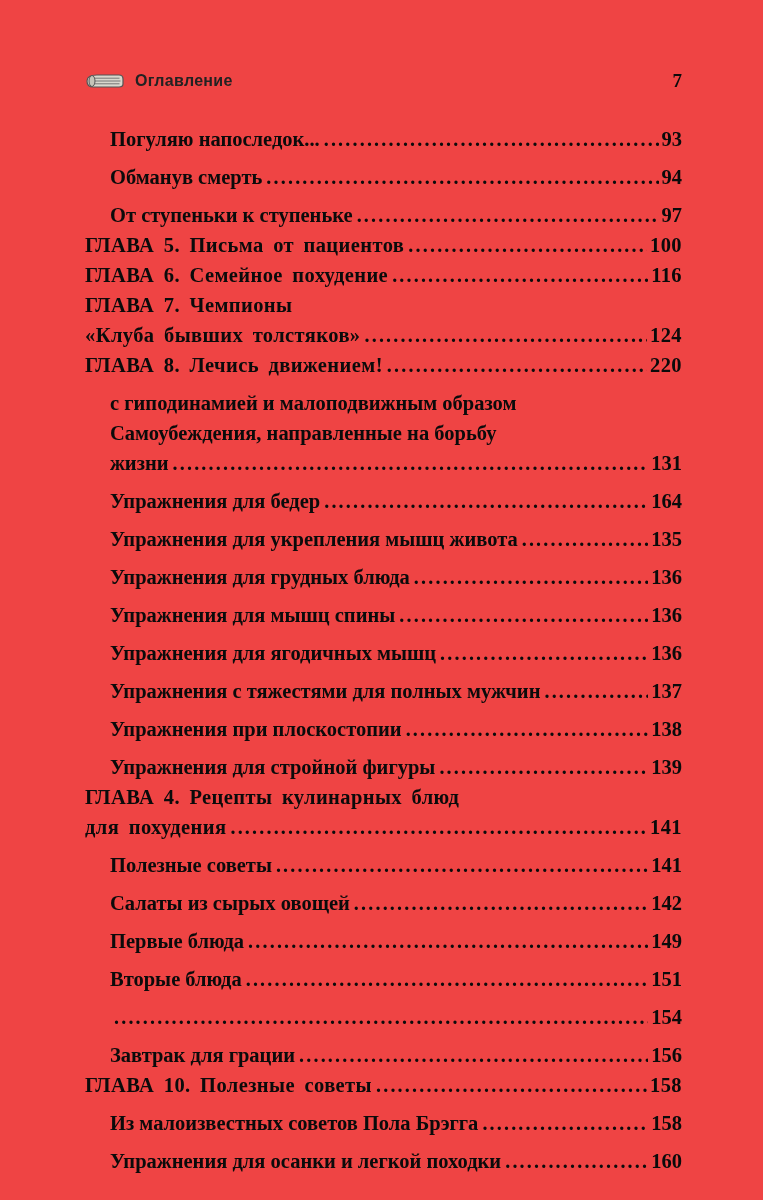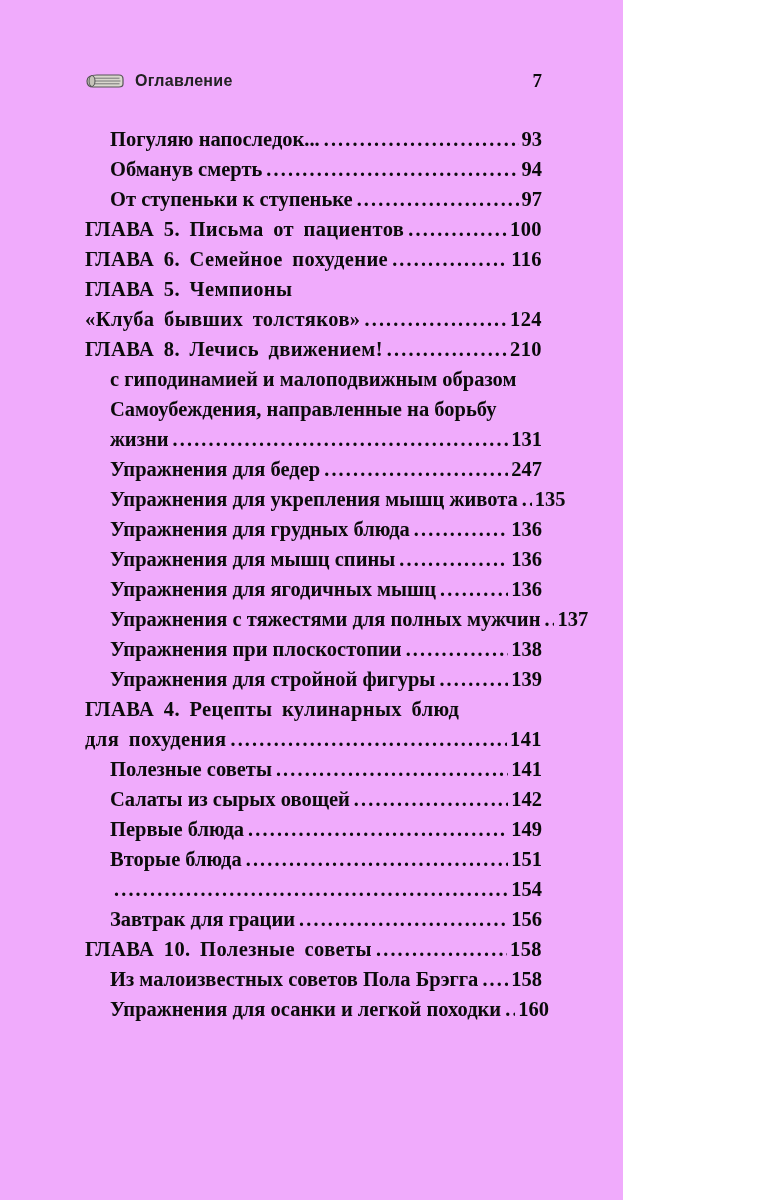--- a/index.html
+++ b/index.html
@@ -1,21 +1,21 @@
 <!DOCTYPE html>
 <html><head>
 <meta charset="utf-8">
 <style>
   html, body { margin: 0; padding: 0; background: #ffffff; }
   .page {
     position: relative;
-    width: 623px;
+    width: 763px;
     height: 1200px;
     box-sizing: border-box;
-    background: #f0abfc;
+    background: #ef4444;
     padding: 70px 81px 0 85px;
     font-family: "Liberation Serif", serif;
     font-weight: bold;
     color: #0b0b0b;
     overflow: hidden;
   }
   .page-header {
     display: flex;
     justify-content: space-between;
     align-items: center;
@@ -28,21 +28,21 @@
     font-size: 16px;
     letter-spacing: 0.3px;
     color: #222;
   }
   .page-number {
     font-family: "Liberation Serif", serif;
     font-size: 19px;
     font-weight: bold;
   }
   .toc { display: block; }
-  .entry { margin-top: 0; }
+  .entry { margin-top: 8px; }
   .entry.chapter { margin-top: 0; }
   .toc > .entry:first-child { margin-top: 8px; }
   .entry .line {
     font-size: 20.5px;
     line-height: 30px;
   }
   .entry.chapter .line {
     letter-spacing: 0.4px;
     word-spacing: 4px;
   }
@@ -115,48 +115,48 @@
         </div>
       </div>
       <div class="entry chapter">
         <div class="line last">
           <span class="t">ГЛАВА 6. Семейное похудение</span>
           <span class="dots"></span>
           <span class="pg">116</span>
         </div>
       </div>
       <div class="entry chapter">
-        <div class="line">ГЛАВА 5. Чемпионы</div>
+        <div class="line">ГЛАВА 7. Чемпионы</div>
         <div class="line last">
           <span class="t">«Клуба бывших толстяков»</span>
           <span class="dots"></span>
           <span class="pg">124</span>
         </div>
       </div>
       <div class="entry chapter">
         <div class="line last">
           <span class="t">ГЛАВА 8. Лечись движением!</span>
           <span class="dots"></span>
-          <span class="pg">210</span>
+          <span class="pg">220</span>
         </div>
       </div>
       <div class="entry sub">
         <div class="line">с гиподинамией и малоподвижным образом</div>
         <div class="line">Самоубеждения, направленные на борьбу</div>
         <div class="line last">
           <span class="t">жизни</span>
           <span class="dots"></span>
           <span class="pg">131</span>
         </div>
       </div>
       <div class="entry sub">
         <div class="line last">
           <span class="t">Упражнения для бедер</span>
           <span class="dots"></span>
-          <span class="pg">247</span>
+          <span class="pg">164</span>
         </div>
       </div>
       <div class="entry sub">
         <div class="line last">
           <span class="t">Упражнения для укрепления мышц живота</span>
           <span class="dots"></span>
           <span class="pg">135</span>
         </div>
       </div>
       <div class="entry sub">

